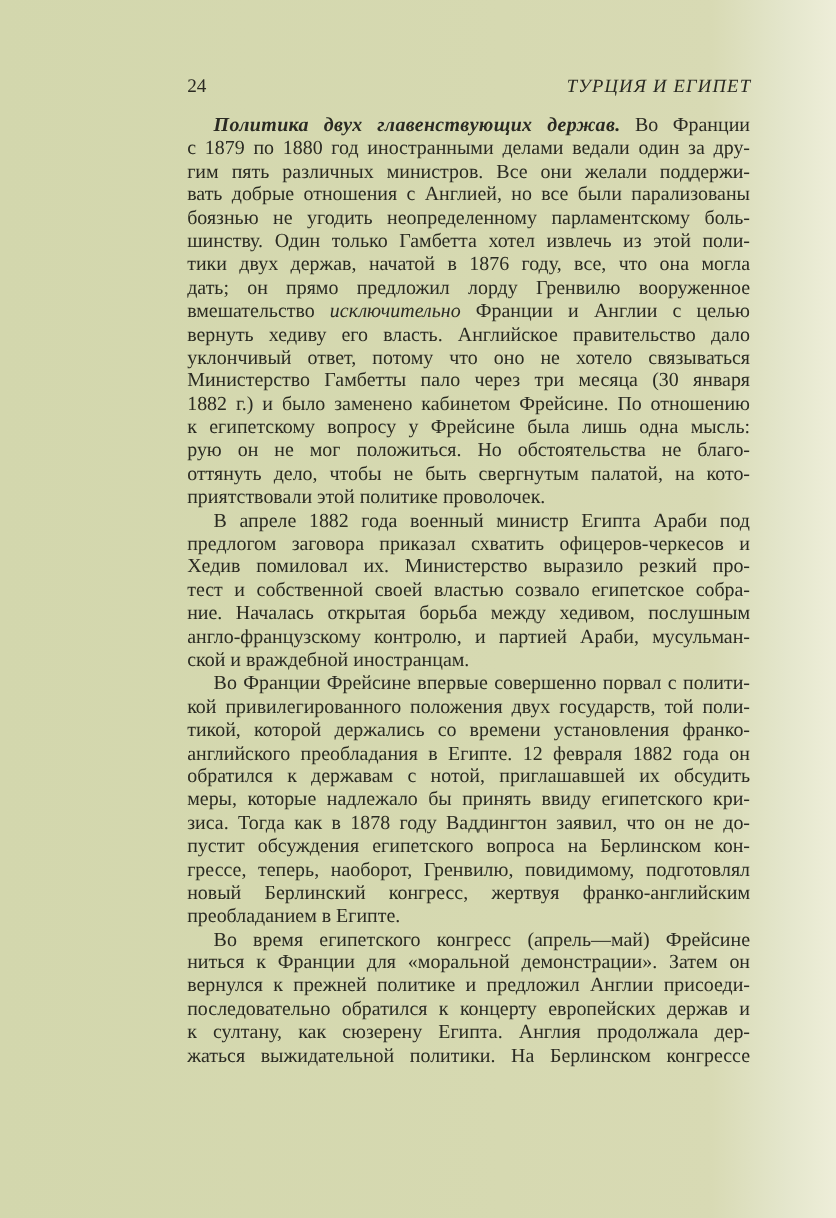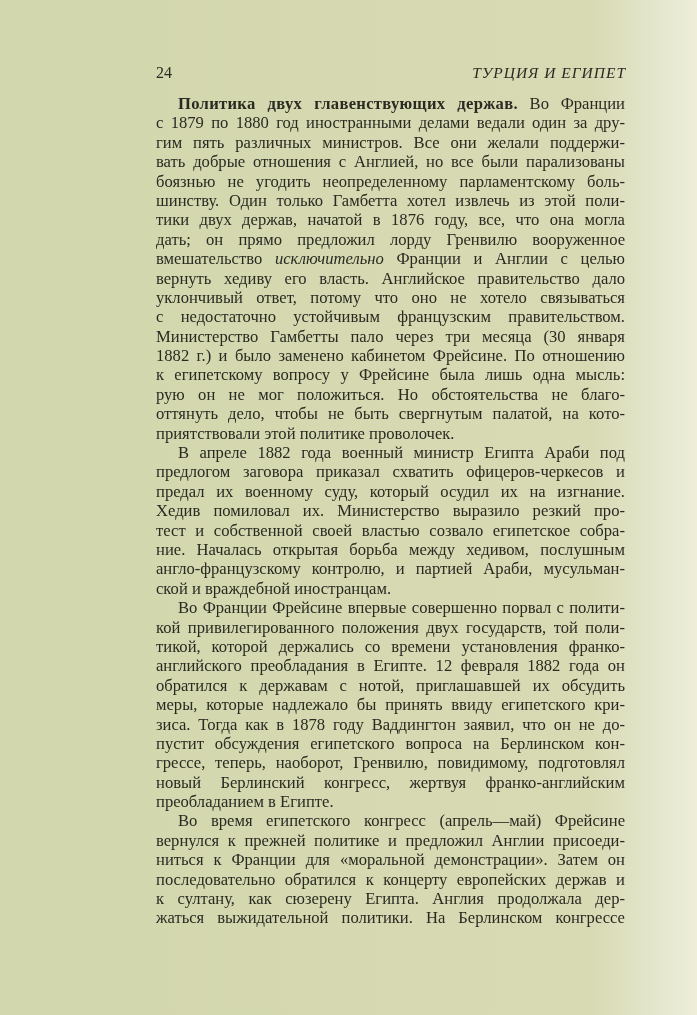--- a/index.html
+++ b/index.html
@@ -66,20 +66,21 @@
     }
     .line.last {
       text-align-last: left;
     }
     .line.indent {
       padding-left: 22px;
     }
     .bold {
       font-weight: bold;
       letter-spacing: 0.3px;
+      font-style: italic;
     }
     .italic {
       font-style: italic;
     }
   </style>
 </head>
 <body>
 
 <div class="page">
 
@@ -95,33 +96,31 @@
       <span class="line">с 1879 по 1880 год иностранными делами ведали один за дру-</span>
       <span class="line">гим пять различных министров. Все они желали поддержи-</span>
       <span class="line">вать добрые отношения с Англией, но все были парализованы</span>
       <span class="line">боязнью не угодить неопределенному парламентскому боль-</span>
       <span class="line">шинству. Один только Гамбетта хотел извлечь из этой поли-</span>
       <span class="line">тики двух держав, начатой в 1876 году, все, что она могла</span>
       <span class="line">дать; он прямо предложил лорду Гренвилю вооруженное</span>
       <span class="line"><span>вмешательство </span><span class="italic">исключительно</span><span> Франции и Англии с целью</span></span>
       <span class="line">вернуть хедиву его власть. Английское правительство дало</span>
       <span class="line">уклончивый ответ, потому что оно не хотело связываться</span>
-      <span class="line">с недостаточно устойчивым французским правительством.</span>
       <span class="line">Министерство Гамбетты пало через три месяца (30 января</span>
       <span class="line">1882 г.) и было заменено кабинетом Фрейсине. По отношению</span>
       <span class="line">к египетскому вопросу у Фрейсине была лишь одна мысль:</span>
       <span class="line">рую он не мог положиться. Но обстоятельства не благо-</span>
       <span class="line">оттянуть дело, чтобы не быть свергнутым палатой, на кото-</span>
       <span class="line last">приятствовали этой политике проволочек.</span>
     </div>
 
     <div>
       <span class="line indent">В апреле 1882 года военный министр Египта Араби под</span>
       <span class="line">предлогом заговора приказал схватить офицеров-черкесов и</span>
-      <span class="line">предал их военному суду, который осудил их на изгнание.</span>
       <span class="line">Хедив помиловал их. Министерство выразило резкий про-</span>
       <span class="line">тест и собственной своей властью созвало египетское собра-</span>
       <span class="line">ние. Началась открытая борьба между хедивом, послушным</span>
       <span class="line">англо-французскому контролю, и партией Араби, мусульман-</span>
       <span class="line last">ской и враждебной иностранцам.</span>
     </div>
 
     <div>
       <span class="line indent">Во Франции Фрейсине впервые совершенно порвал с полити-</span>
       <span class="line">кой привилегированного положения двух государств, той поли-</span>
@@ -131,21 +130,21 @@
       <span class="line">меры, которые надлежало бы принять ввиду египетского кри-</span>
       <span class="line">зиса. Тогда как в 1878 году Ваддингтон заявил, что он не до-</span>
       <span class="line">пустит обсуждения египетского вопроса на Берлинском кон-</span>
       <span class="line">грессе, теперь, наоборот, Гренвилю, повидимому, подготовлял</span>
       <span class="line">новый Берлинский конгресс, жертвуя франко-английским</span>
       <span class="line last">преобладанием в Египте.</span>
     </div>
 
     <div>
       <span class="line indent">Во время египетского конгресс (апрель—май) Фрейсине</span>
+      <span class="line">ниться к Франции для «моральной демонстрации». Затем он</span>
       <span class="line">вернулся к прежней политике и предложил Англии присоеди-</span>
-      <span class="line">ниться к Франции для «моральной демонстрации». Затем он</span>
       <span class="line">последовательно обратился к концерту европейских держав и</span>
       <span class="line">к султану, как сюзерену Египта. Англия продолжала дер-</span>
       <span class="line">жаться выжидательной политики. На Берлинском конгрессе</span>
     </div>
 
   </div>
 </div>
 
 </body></html>

